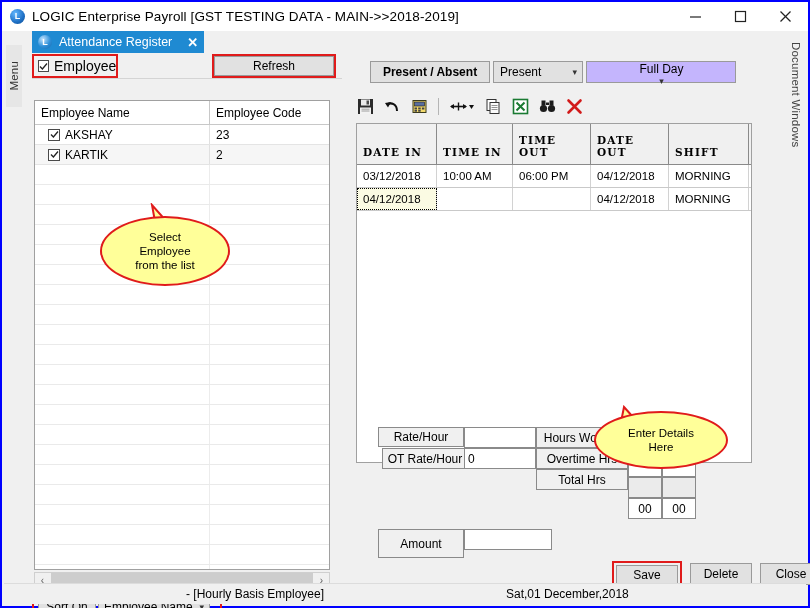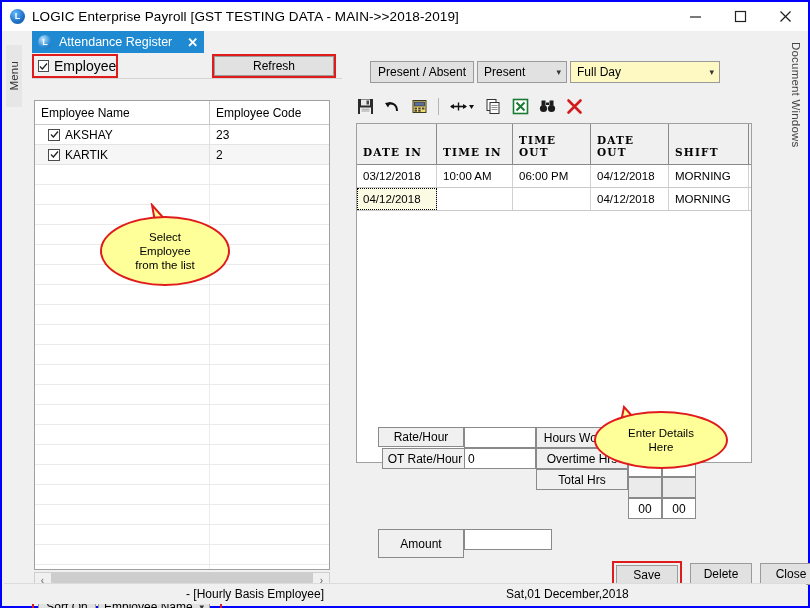--- a/index.html
+++ b/index.html
@@ -118,27 +118,27 @@
   
   .callout{
     position:absolute;background:#ffff99;border:2px solid #e01b1b;border-radius:50%;
     display:flex;flex-direction:column;align-items:center;justify-content:center;
     text-align:center;font-size:11.5px;line-height:14px;color:#000;z-index:40;
   }
   .callout-tail{position:absolute;z-index:39;}
   
   .rightpane{position:absolute;left:326px;top:0;right:0;bottom:0;}
   .pa-row{position:absolute;left:20px;top:8px;height:22px;display:flex;}
-  .pa-btn{width:104px;height:22px;}
+  .pa-btn{width:120px;height:22px;font-weight:bold;}
   .sel{
     background:#e1e1e1;border:1px solid #9a9a9a;box-sizing:border-box;
     display:flex;align-items:center;justify-content:space-between;
     padding:0 5px 0 6px;font-size:12px;height:22px;
   }
-  .sel.white{background:#fef9c3;}
+  .sel.white{background:#c4b5fd;flex-direction:column;}
   .caret{font-size:9px;color:#333;}
   .toolbar{position:absolute;left:6px;top:40px;height:26px;right:0;display:flex;align-items:center;gap:9px;}
   .tbsep{width:1px;height:17px;background:#b5b5b5;margin:0 1px;}
   .tbicon{width:18px;height:18px;display:flex;align-items:center;justify-content:center;}
   
   .dgrid{position:absolute;left:6px;top:70px;width:396px;height:340px;}
   .dg-head{height:40px;display:flex;background:#f0f0f0;border-bottom:1px solid #8a8a8a;}
   .dg-head div{
     display:flex;align-items:flex-end;padding:0 0 6px 6px;box-sizing:border-box;
     border-right:1px solid #8a8a8a;

